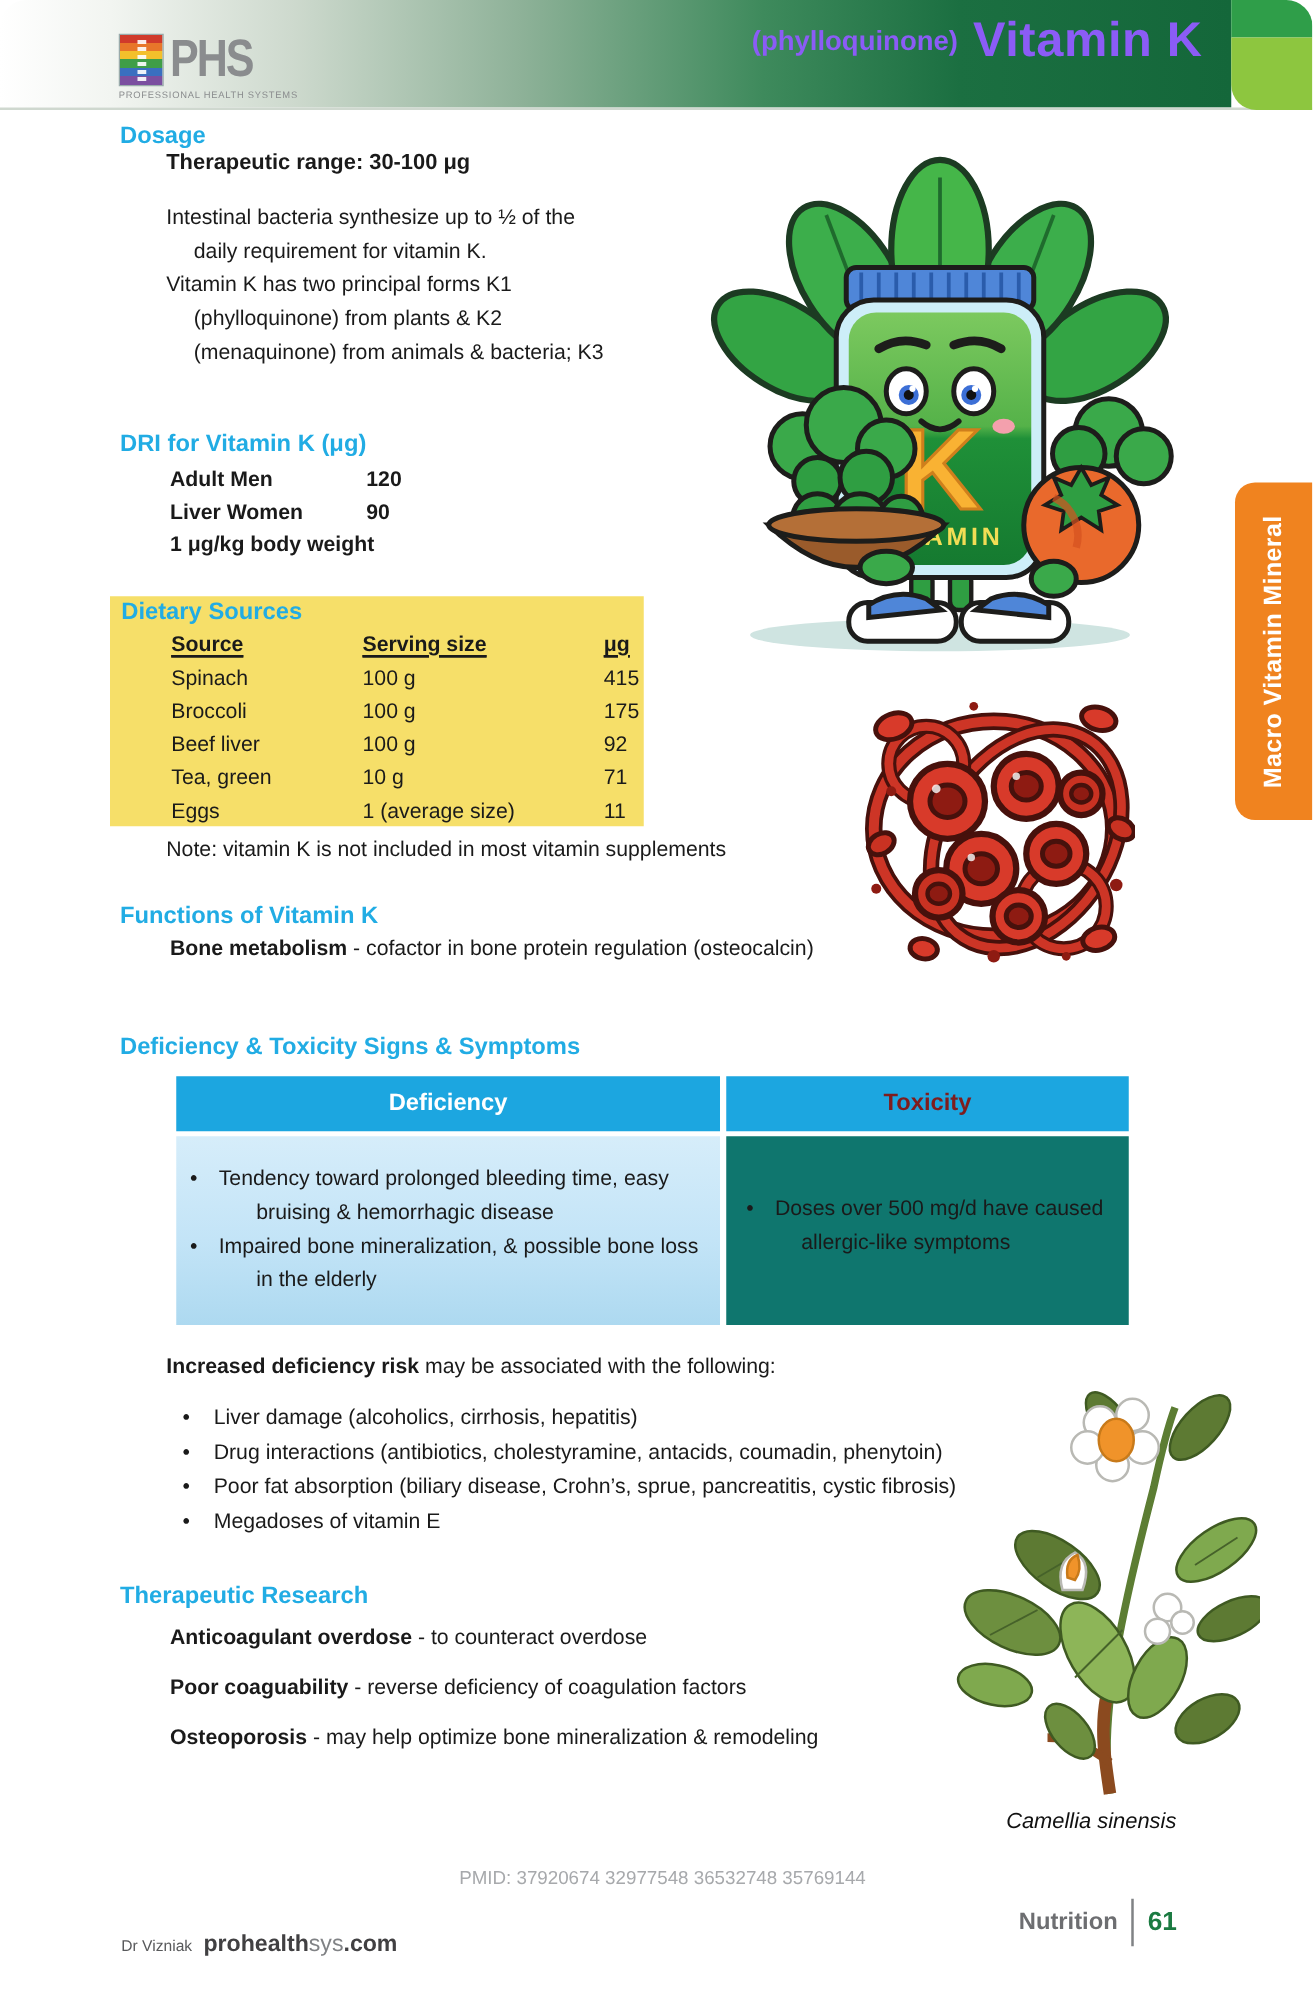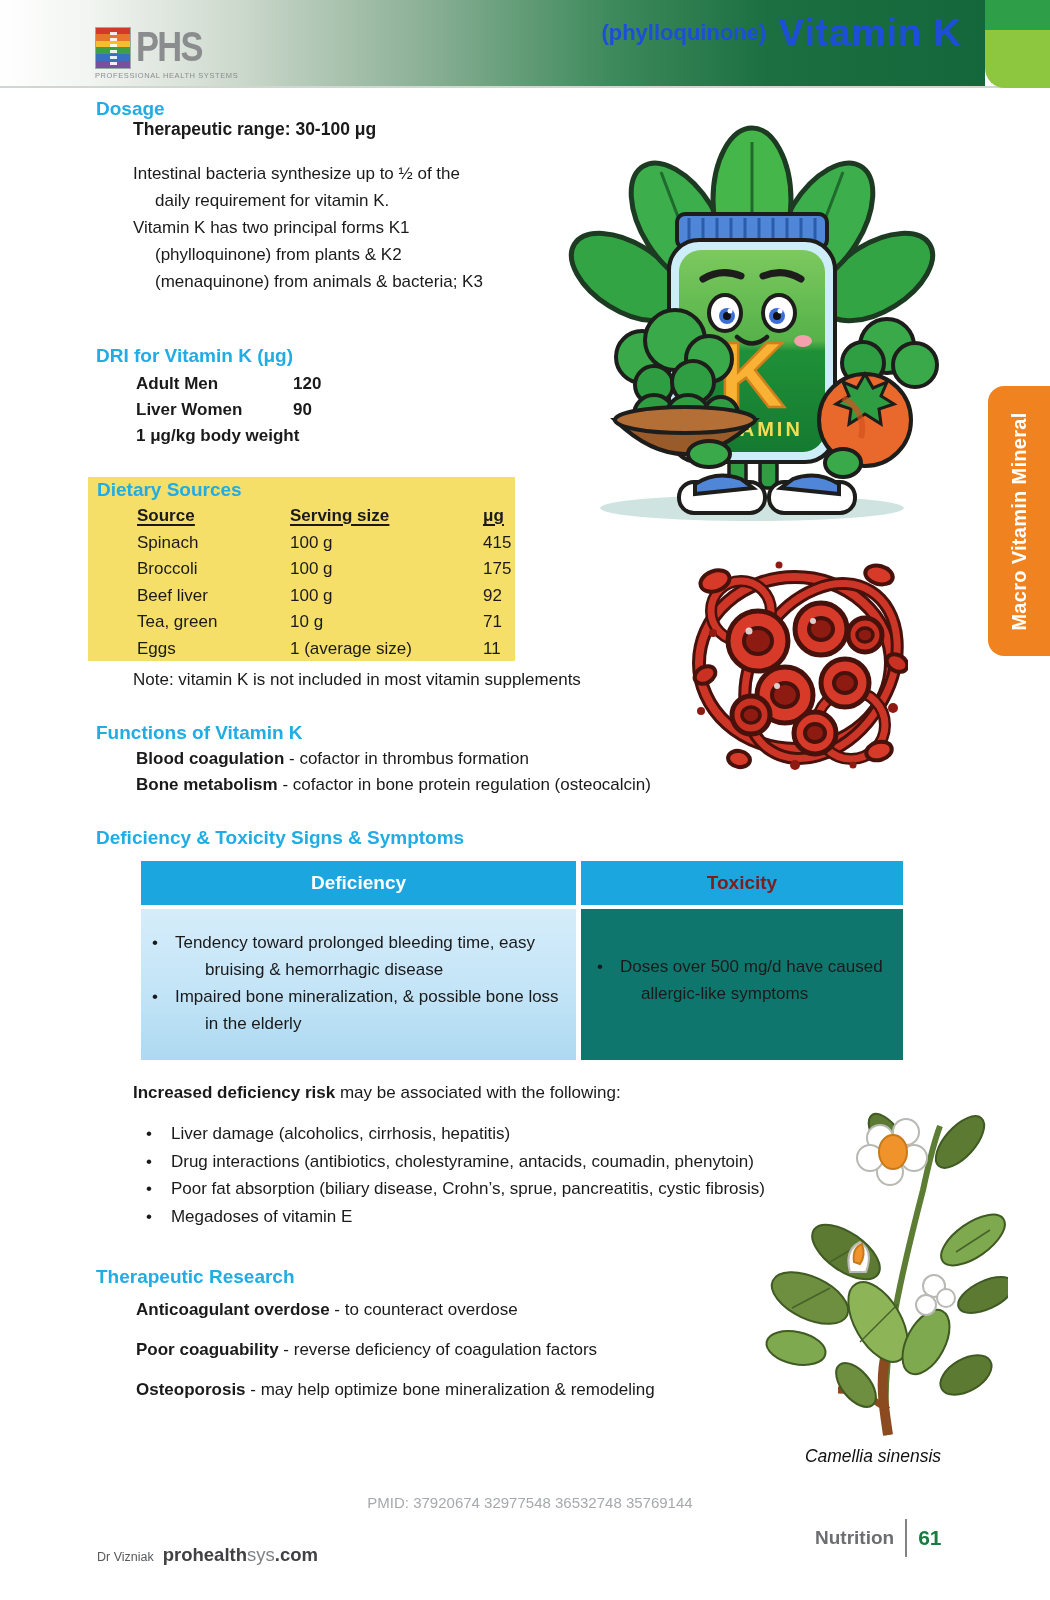--- a/index.html
+++ b/index.html
@@ -1,25 +1,25 @@
 <!DOCTYPE html>
 <html><head>
 <meta charset="utf-8">
 <style>
   html,body{margin:0;padding:0;background:#ffffff;}
   body{font-family:"Liberation Sans","DejaVu Sans",sans-serif;color:#1a1a1a;}
-  .page{position:relative;width:1050px;height:1600px;background:#ffffff;overflow:hidden;}
+  .page{position:relative;width:1050px;height:1600px;background:#ffffff;overflow:hidden;border-radius:21px;}
 
   
   .band{position:absolute;left:0;top:0;width:985px;height:86px;
     background:linear-gradient(to right,#ffffff 0%,#f2f5f1 9%,#cdd9cd 24%,#8fb299 42%,#3e8a5c 62%,#1b6f41 78%,#14673a 100%);}
   .band-underline{position:absolute;left:0;top:86px;width:1050px;height:2px;background:#cfd8cf;}
   .corner-top{position:absolute;left:985px;top:0;width:65px;height:30px;background:#2f9e49;}
   .corner-bottom{position:absolute;left:985px;top:30px;width:65px;height:58px;background:#8dc63f;border-bottom-left-radius:20px;}
-  .band-title{position:absolute;right:88px;top:0;height:66px;display:flex;align-items:center;gap:12px;color:#1d4ed8;white-space:nowrap;justify-content:flex-end;}
+  .band-title{position:absolute;right:88px;top:0;height:66px;display:flex;align-items:center;gap:12px;color:#8b5cf6;white-space:nowrap;justify-content:flex-end;}
   .title-prefix{font-size:22px;font-weight:700;}
   .title-main{font-size:39px;font-weight:700;letter-spacing:.5px;}
 
   .logo{position:absolute;left:95px;top:27px;}
   .logo-row{display:flex;align-items:flex-start;gap:5px;}
   .logo-icon{width:36px;height:42px;border:1px solid #9aa;box-sizing:border-box;
     background:linear-gradient(to bottom,#d03a2b 0 16%,#e8762a 16% 32%,#f3c02b 32% 48%,#3f9e47 48% 66%,#3a6fc0 66% 83%,#7b4fa0 83% 100%);position:relative;}
   .logo-icon .spine{position:absolute;left:14px;top:4px;width:7px;height:34px;background:
     repeating-linear-gradient(to bottom,#ffffff 0 3px,rgba(255,255,255,0) 3px 6px);opacity:.9;}
   .logo-abbr{font-size:42px;line-height:40px;font-weight:700;color:#8a8c8e;letter-spacing:-2px;transform:scaleX(.82);transform-origin:left top;}
@@ -182,21 +182,20 @@
         <span class="c2">1 (average size)</span>
         <span class="c3">11</span>
       </div>
     </div>
   </div>
 
   <div class="note-line">Note: vitamin K is not included in most vitamin supplements</div>
 
   <div class="h-cyan" style="left:96px;top:722px;">Functions of Vitamin K</div>
   <div class="fn-items">
-    <div><span class="bold">Blood coagulation</span><span> - cofactor in thrombus formation</span></div>
     <div><span class="bold">Bone metabolism</span><span> - cofactor in bone protein regulation (osteocalcin)</span></div>
   </div>
 
   <div class="h-cyan" style="left:96px;top:827px;">Deficiency &amp; Toxicity Signs &amp; Symptoms</div>
   <div class="dt-head-def">Deficiency</div>
   <div class="dt-head-tox">Toxicity</div>
   <div class="dt-body-def">
     <ul class="dt-list">
       <li>Tendency toward prolonged bleeding time, easy bruising &amp; hemorrhagic disease</li>
       <li>Impaired bone mineralization, &amp; possible bone loss in the elderly</li>

